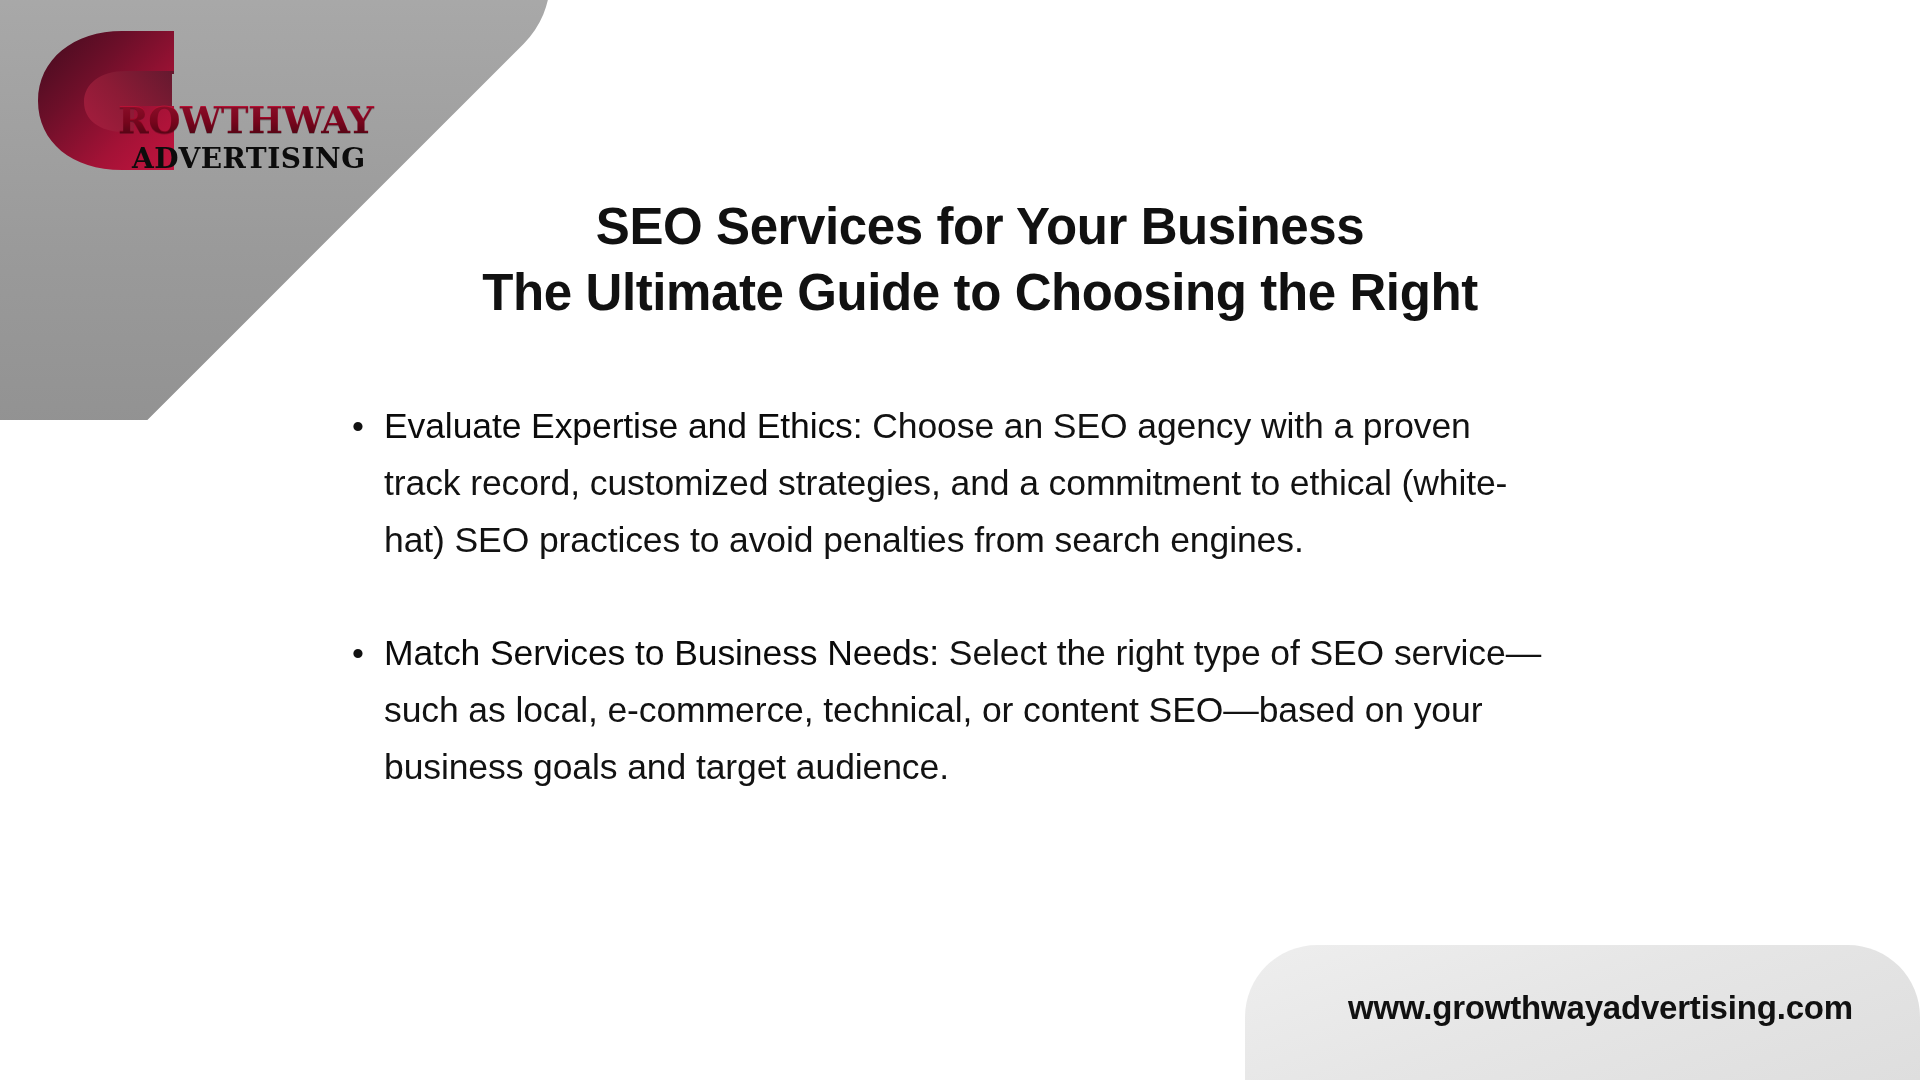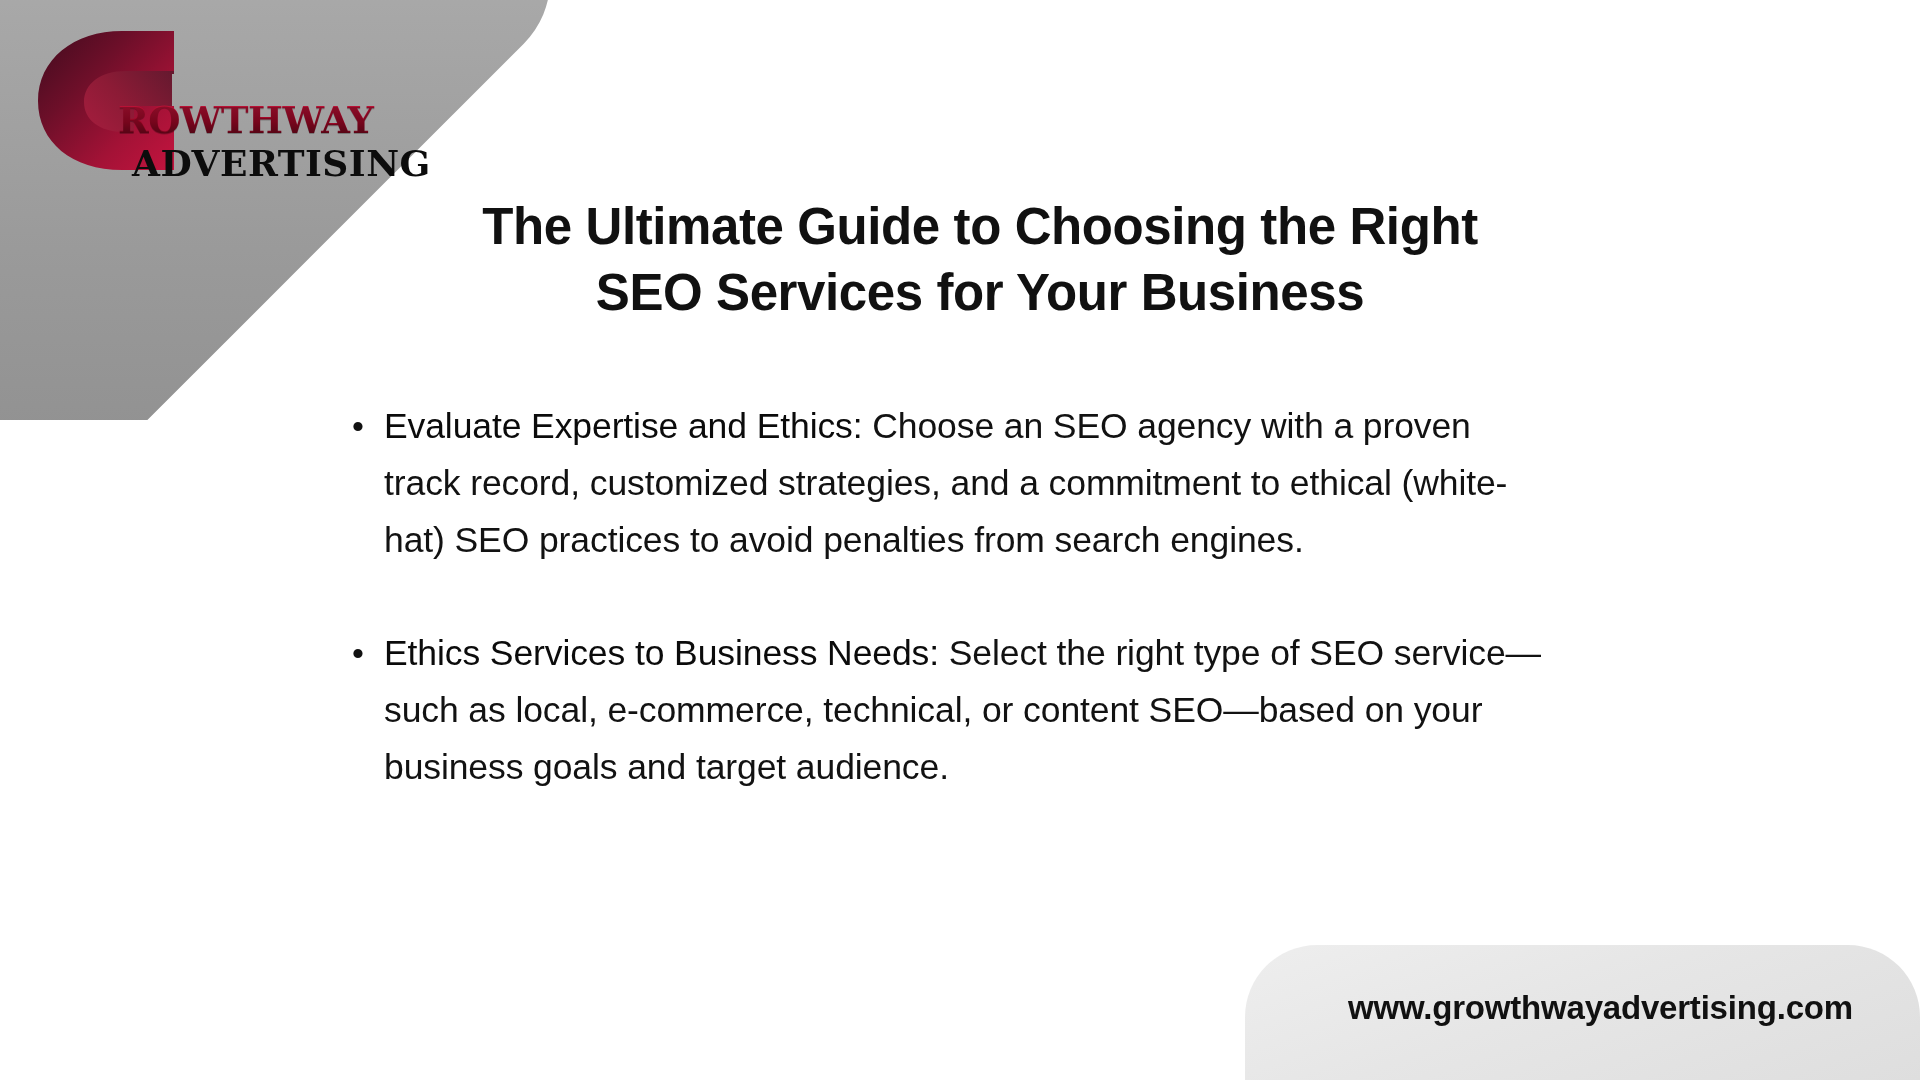--- a/index.html
+++ b/index.html
@@ -68,21 +68,21 @@
     background: linear-gradient(180deg, #c0153a 0%, #9e0726 55%, #5e0718 100%);
     -webkit-background-clip: text;
     background-clip: text;
     -webkit-text-fill-color: transparent;
     text-shadow: 0 1px 0 rgba(0,0,0,0.25);
     white-space: nowrap;
   }
   .logo-line2 {
     font-family: "DejaVu Serif", serif;
     font-weight: bold;
-    font-size: 36px;
+    font-size: 28px;
     letter-spacing: 0.5px;
     line-height: 1;
     color: #0c0c0c;
     margin-top: 6px;
     margin-left: 14px;
     white-space: nowrap;
   }
 
   
   .title {
@@ -185,30 +185,30 @@
     <path d="M24 75 C24 30 58 6 100 6 L152 6 L152 48 L150 48 L150 140 L104 140 C58 140 24 118 24 75 Z" fill="url(#gGrad2)" opacity="0.92"></path>
     <path d="M152 5 L152 45 L104 45 C78 45 62 58 62 76 C62 94 78 106 102 106 L112 106 L112 80 L152 80 L152 144 L100 144 C50 144 16 116 16 75 C16 33 52 5 100 5 Z" fill="url(#gGrad)"></path>
   </svg>
   <div class="logo-wordmark">
     <div class="logo-line1">ROWTHWAY</div>
     <div class="logo-line2">ADVERTISING</div>
   </div>
 </div>
 
 <h1 class="title">
+  <span class="tline">SEO Services for Your Business</span>
   <span class="tline">The Ultimate Guide to Choosing the Right</span>
-  <span class="tline">SEO Services for Your Business</span>
 </h1>
 
 <ul class="bullets" style="list-style:none;margin:0;padding:0;">
   <li class="bullet-item">
     <span class="bullet-dot">•</span>
     <span class="bullet-text"><span class="bullet-lead">Evaluate Expertise and Ethics:</span><span> Choose an SEO agency with a proven track record, customized strategies, and a commitment to ethical (white-hat) SEO practices to avoid penalties from search engines.</span></span>
   </li>
   <li class="bullet-item">
     <span class="bullet-dot">•</span>
-    <span class="bullet-text"><span class="bullet-lead">Ethics Services to Business Needs:</span><span> Select the right type of SEO service—such as local, e-commerce, technical, or content SEO—based on your business goals and target audience.</span></span>
+    <span class="bullet-text"><span class="bullet-lead">Match Services to Business Needs:</span><span> Select the right type of SEO service—such as local, e-commerce, technical, or content SEO—based on your business goals and target audience.</span></span>
   </li>
 </ul>
 
 <div class="footer-pill">
   <span class="footer-url">www.growthwayadvertising.com</span>
 </div>
 
 </body></html>

